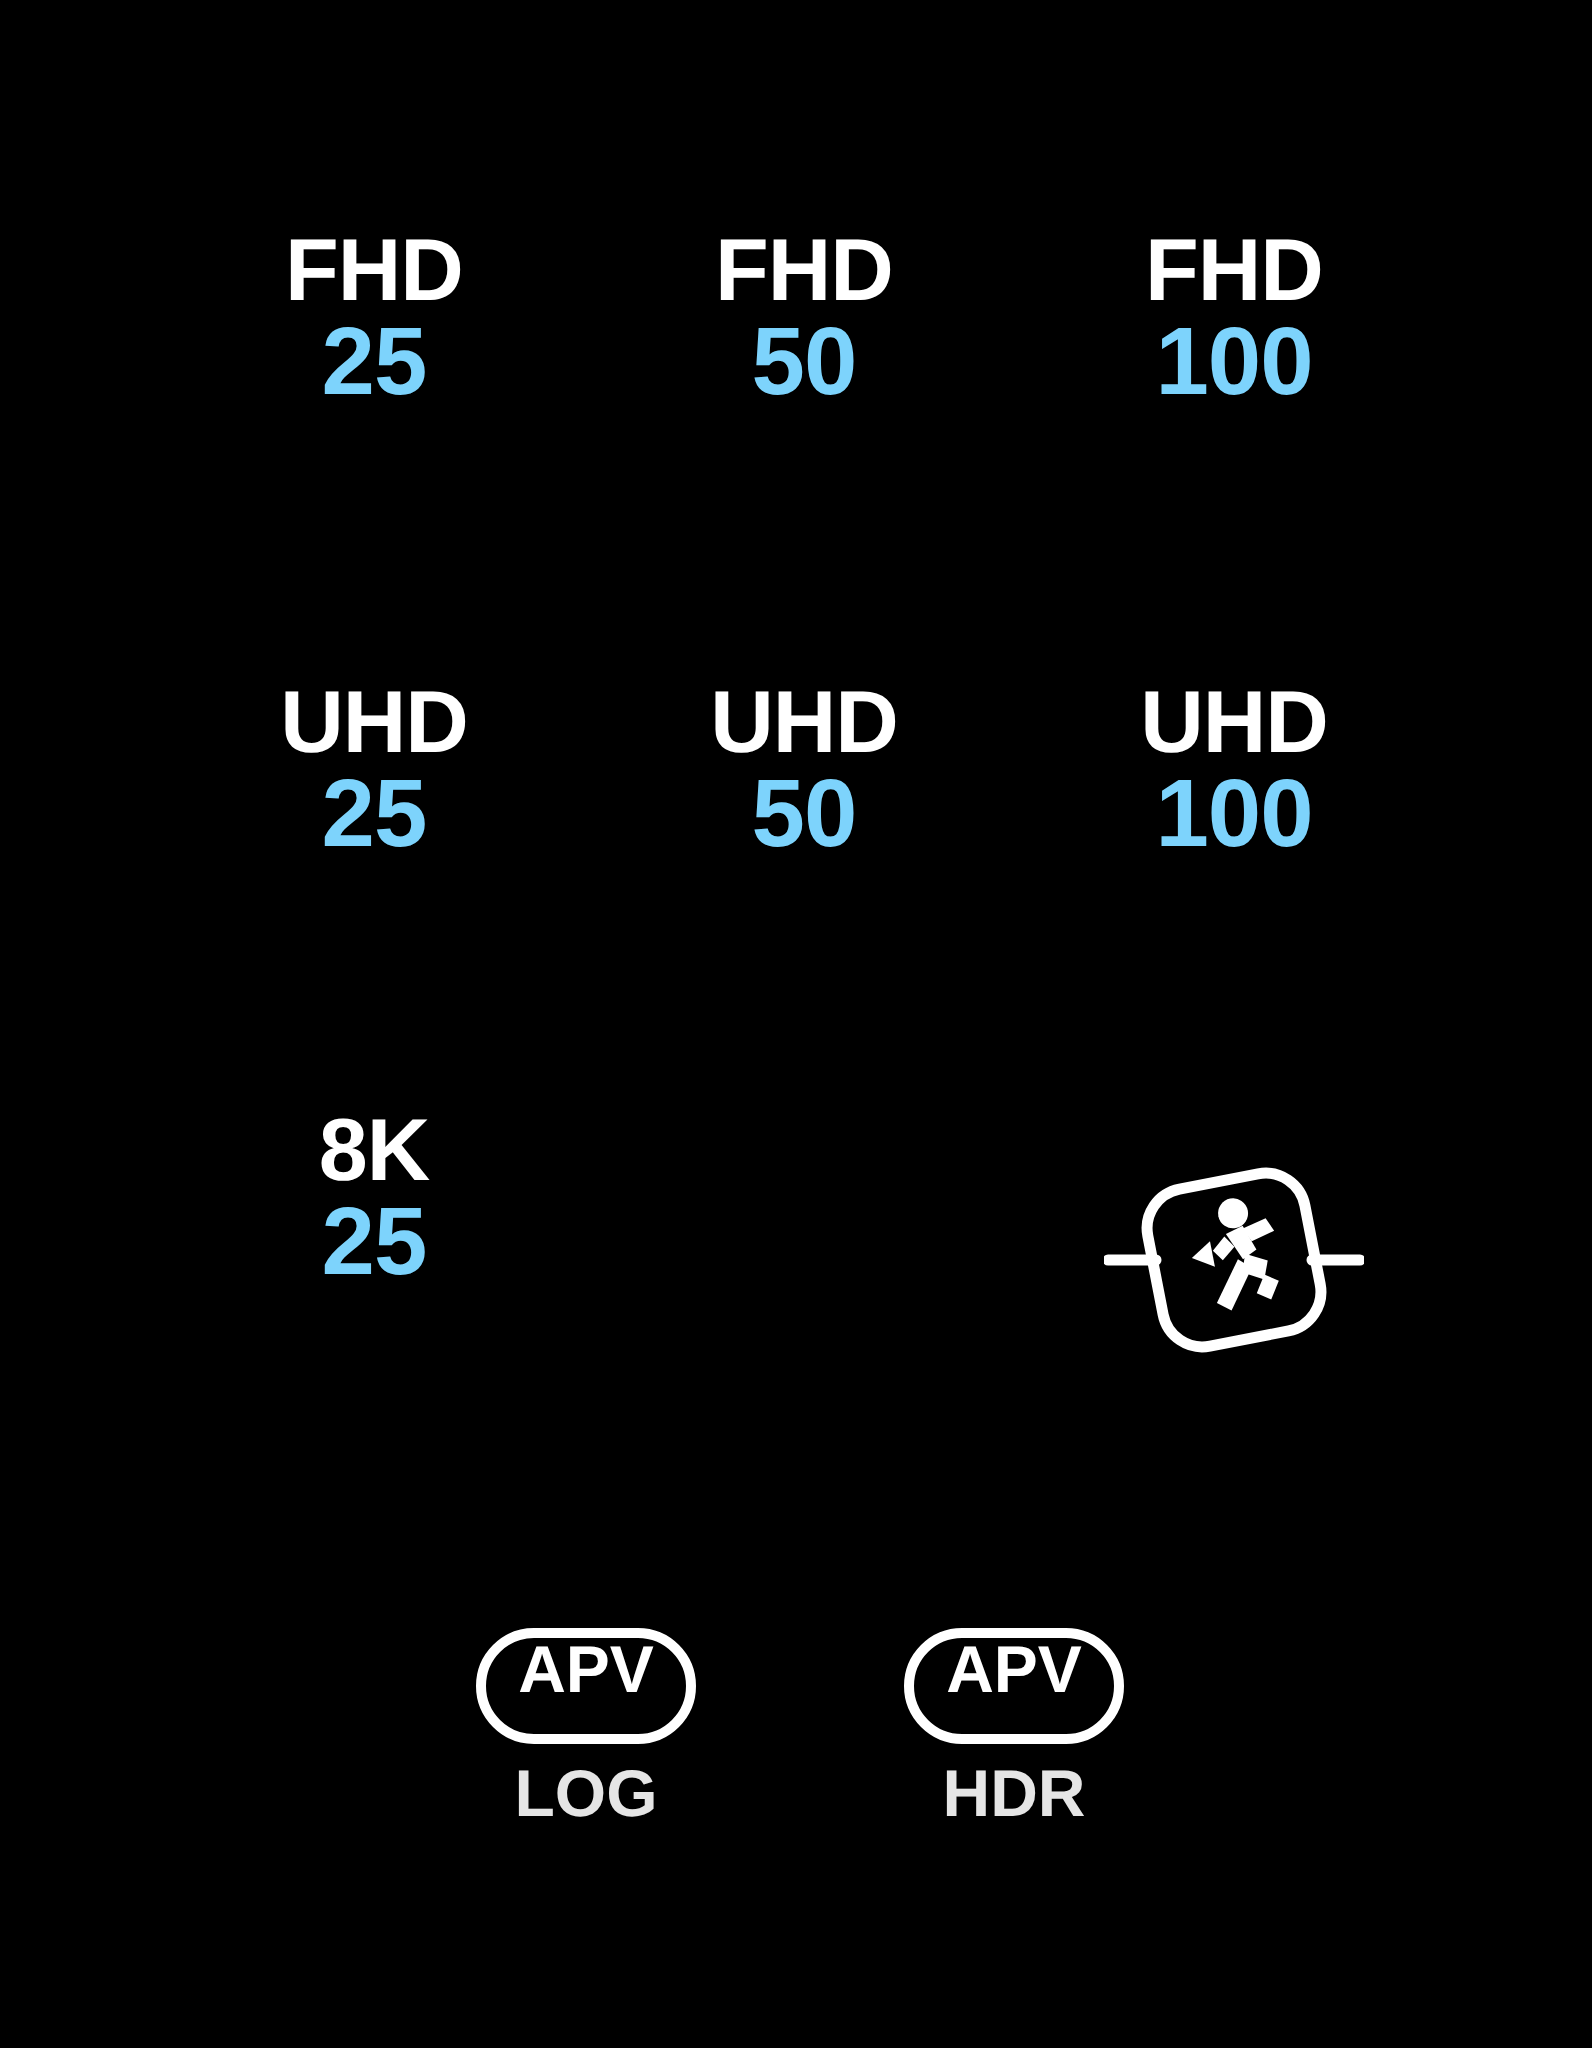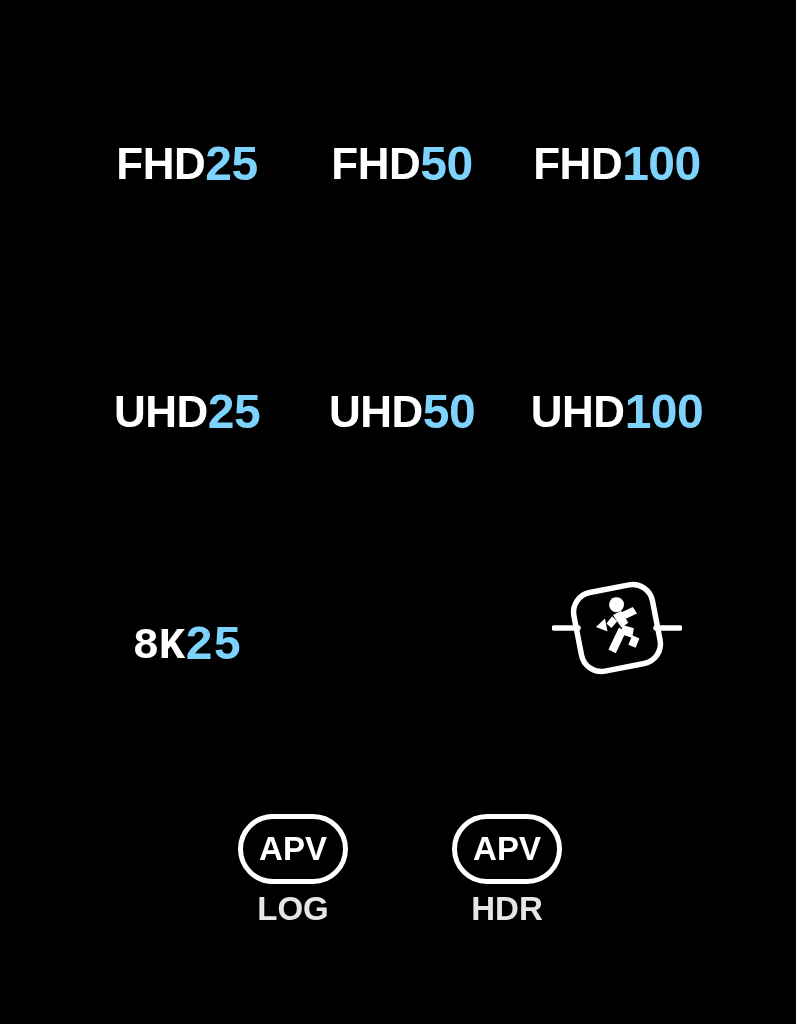--- a/index.html
+++ b/index.html
@@ -20,23 +20,23 @@
   .sheet {
     position: absolute;
     inset: 0;
     background: #000000;
   }
 
   
   .cell {
     position: absolute;
     display: flex;
-    flex-direction: row;
+    flex-direction: column;
     align-items: center;
-    justify-content: center;
+    justify-content: flex-end;
     line-height: 1.0;
     color: #ffffff;
     user-select: none;
   }
 
   
   .res-line {
     font-size: 44px;
     font-weight: 700;
     letter-spacing: -0.5px;
@@ -56,22 +56,22 @@
   .lut-word {
     font-size: 60px;
     font-weight: 700;
     letter-spacing: 0.5px;
     color: #ffffff;
     white-space: nowrap;
   }
 
   
   .row1 { top: 122px; height: 84px; }
-  .row2 { top: 370px; height: 84px; }
-  .row3 { top: 604px; height: 84px; font-family: Liberation Mono, monospace; }
+  .row2 { top: 348px; height: 84px; }
+  .row3 { top: 562px; height: 84px; }
 
   
   .col1 { left: 107px; width: 160px; }
   .col2 { left: 322px; width: 160px; }
   .col3 { left: 537px; width: 160px; }
 
   
   .icon-cell {
     left: 527px;
     width: 180px;
@@ -99,25 +99,24 @@
     align-items: center;
     color: #ffffff;
   }
   .badge-apv-log { left: 213px; top: 814px; width: 160px; }
   .badge-apv-hdr { left: 427px; top: 814px; width: 160px; }
 
   .pill {
     box-sizing: border-box;
     border: 5px solid #ffffff;
     border-radius: 999px;
-    height: 70px;
+    height: 58px;
     min-width: 110px;
     padding: 0 14px;
     display: flex;
-    align-items: center;
     justify-content: center;
     background: transparent;
   }
   .pill-text {
     font-size: 33px;
     font-weight: 700;
     letter-spacing: 0px;
     color: #ffffff;
     line-height: 1;
     white-space: nowrap;

